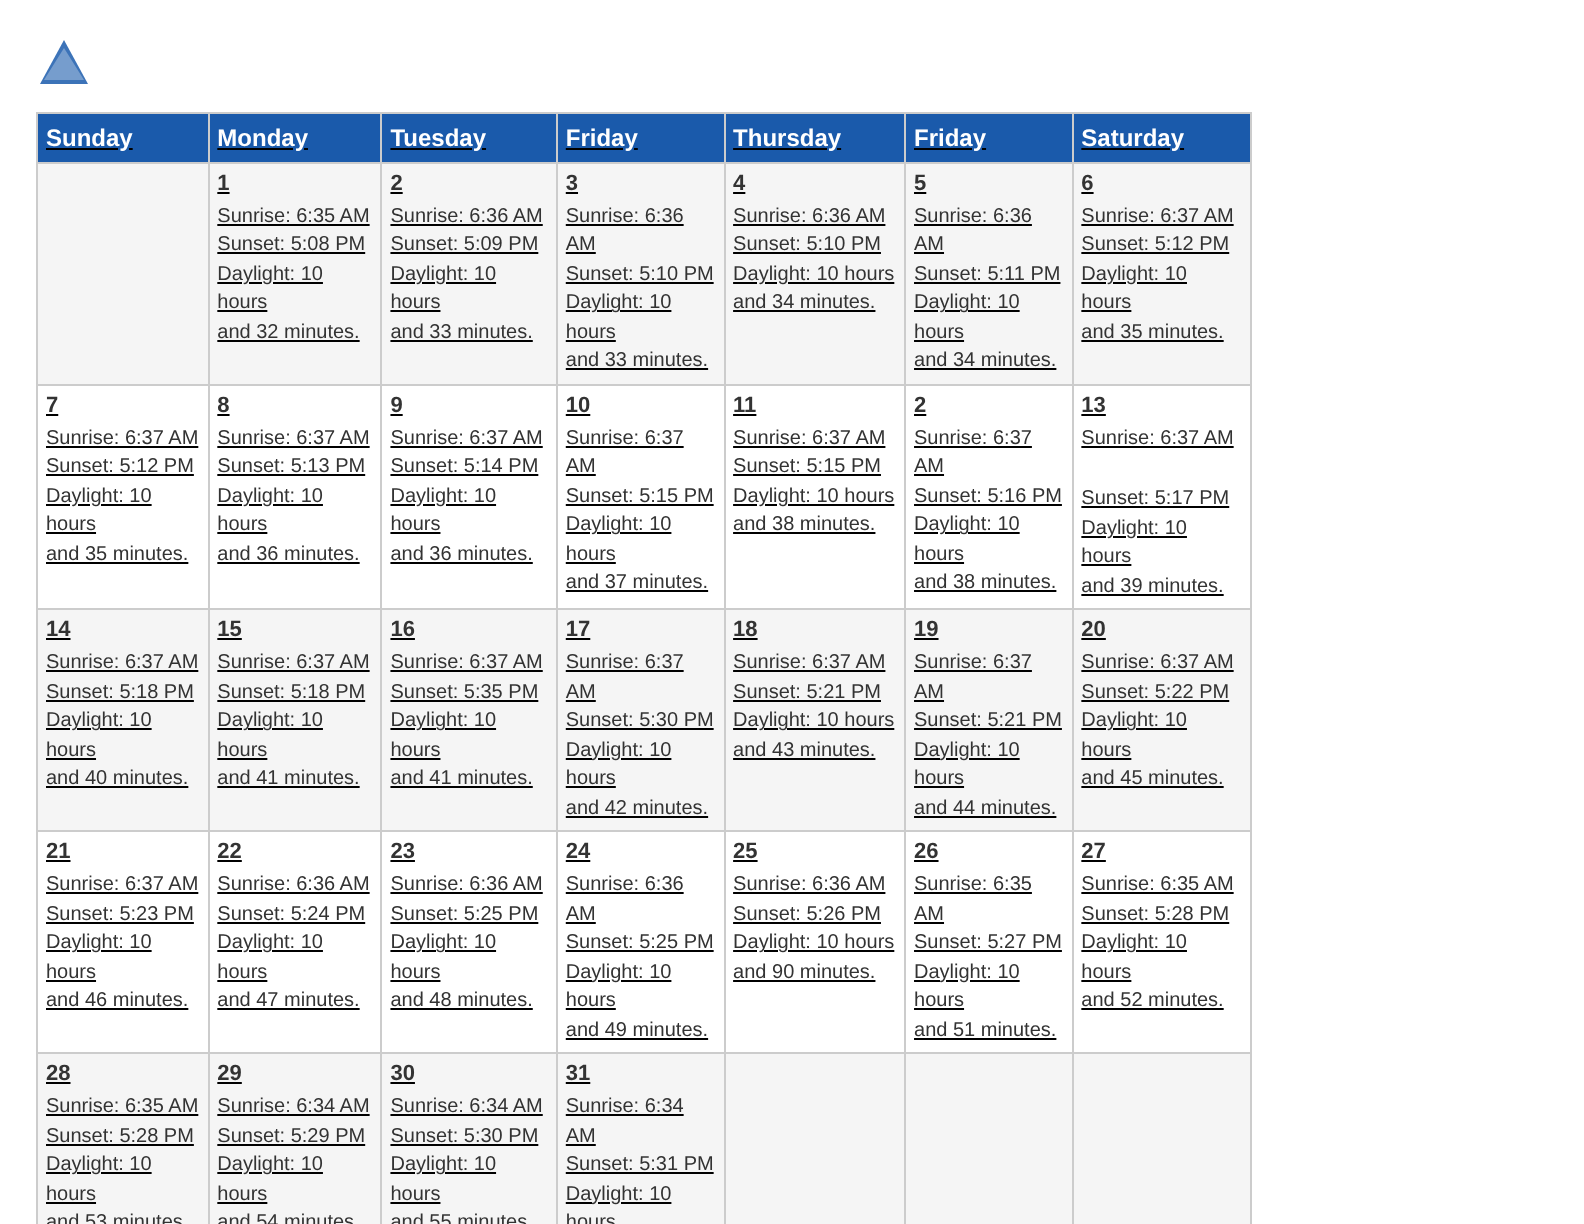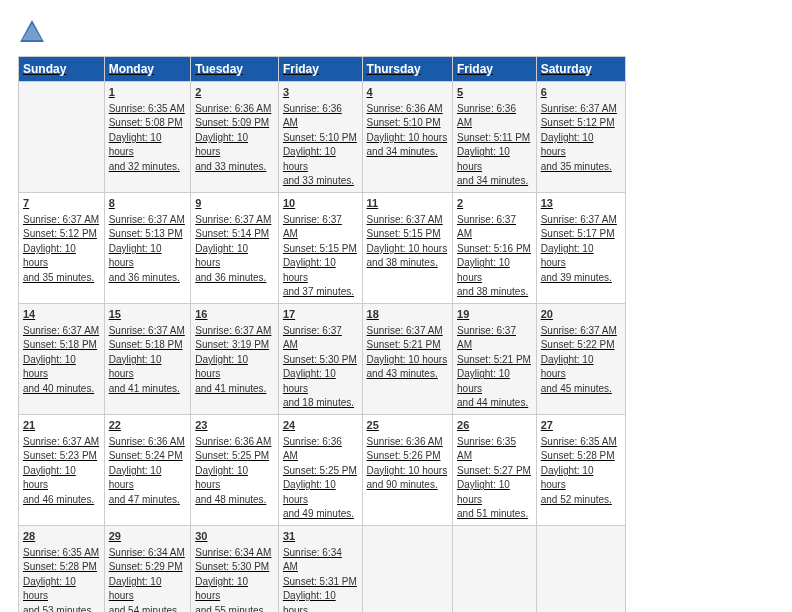--- a/index.html
+++ b/index.html
@@ -217,21 +217,21 @@
           <td>
             <span class="day-num">2</span>
             <span style="display: block;">Sunrise: 6:37 AM</span>
             <span style="display: block;">Sunset: 5:16 PM</span>
             <span style="display: block;">Daylight: 10 hours</span>
             <span style="display: block;">and 38 minutes.</span>
           </td>
           <td>
             <span class="day-num">13</span>
             <span style="display: block;">Sunrise: 6:37 AM</span>
-            <span style="display: block;">Sunset: 5:17 PM</span>
+            <span style="display: block; margin-top: 16px;">Sunset: 5:17 PM</span>
             <span style="display: block;">Daylight: 10 hours</span>
             <span style="display: block;">and 39 minutes.</span>
           </td>
         </tr>
         <tr>
           <td>
             <span class="day-num">14</span>
             <span style="display: block;">Sunrise: 6:37 AM</span>
             <span style="display: block;">Sunset: 5:18 PM</span>
             <span style="display: block;">Daylight: 10 hours</span>
@@ -240,30 +240,30 @@
           <td>
             <span class="day-num">15</span>
             <span style="display: block;">Sunrise: 6:37 AM</span>
             <span style="display: block;">Sunset: 5:18 PM</span>
             <span style="display: block;">Daylight: 10 hours</span>
             <span style="display: block;">and 41 minutes.</span>
           </td>
           <td>
             <span class="day-num">16</span>
             <span style="display: block;">Sunrise: 6:37 AM</span>
-            <span style="display: block;">Sunset: 3:19 PM</span>
+            <span style="display: block;">Sunset: 5:35 PM</span>
             <span style="display: block;">Daylight: 10 hours</span>
             <span style="display: block;">and 41 minutes.</span>
           </td>
           <td>
             <span class="day-num">17</span>
             <span style="display: block;">Sunrise: 6:37 AM</span>
             <span style="display: block;">Sunset: 5:30 PM</span>
             <span style="display: block;">Daylight: 10 hours</span>
-            <span style="display: block;">and 18 minutes.</span>
+            <span style="display: block;">and 42 minutes.</span>
           </td>
           <td>
             <span class="day-num">18</span>
             <span style="display: block;">Sunrise: 6:37 AM</span>
             <span style="display: block;">Sunset: 5:21 PM</span>
             <span style="display: block;">Daylight: 10 hours</span>
             <span style="display: block;">and 43 minutes.</span>
           </td>
           <td>
             <span class="day-num">19</span>

